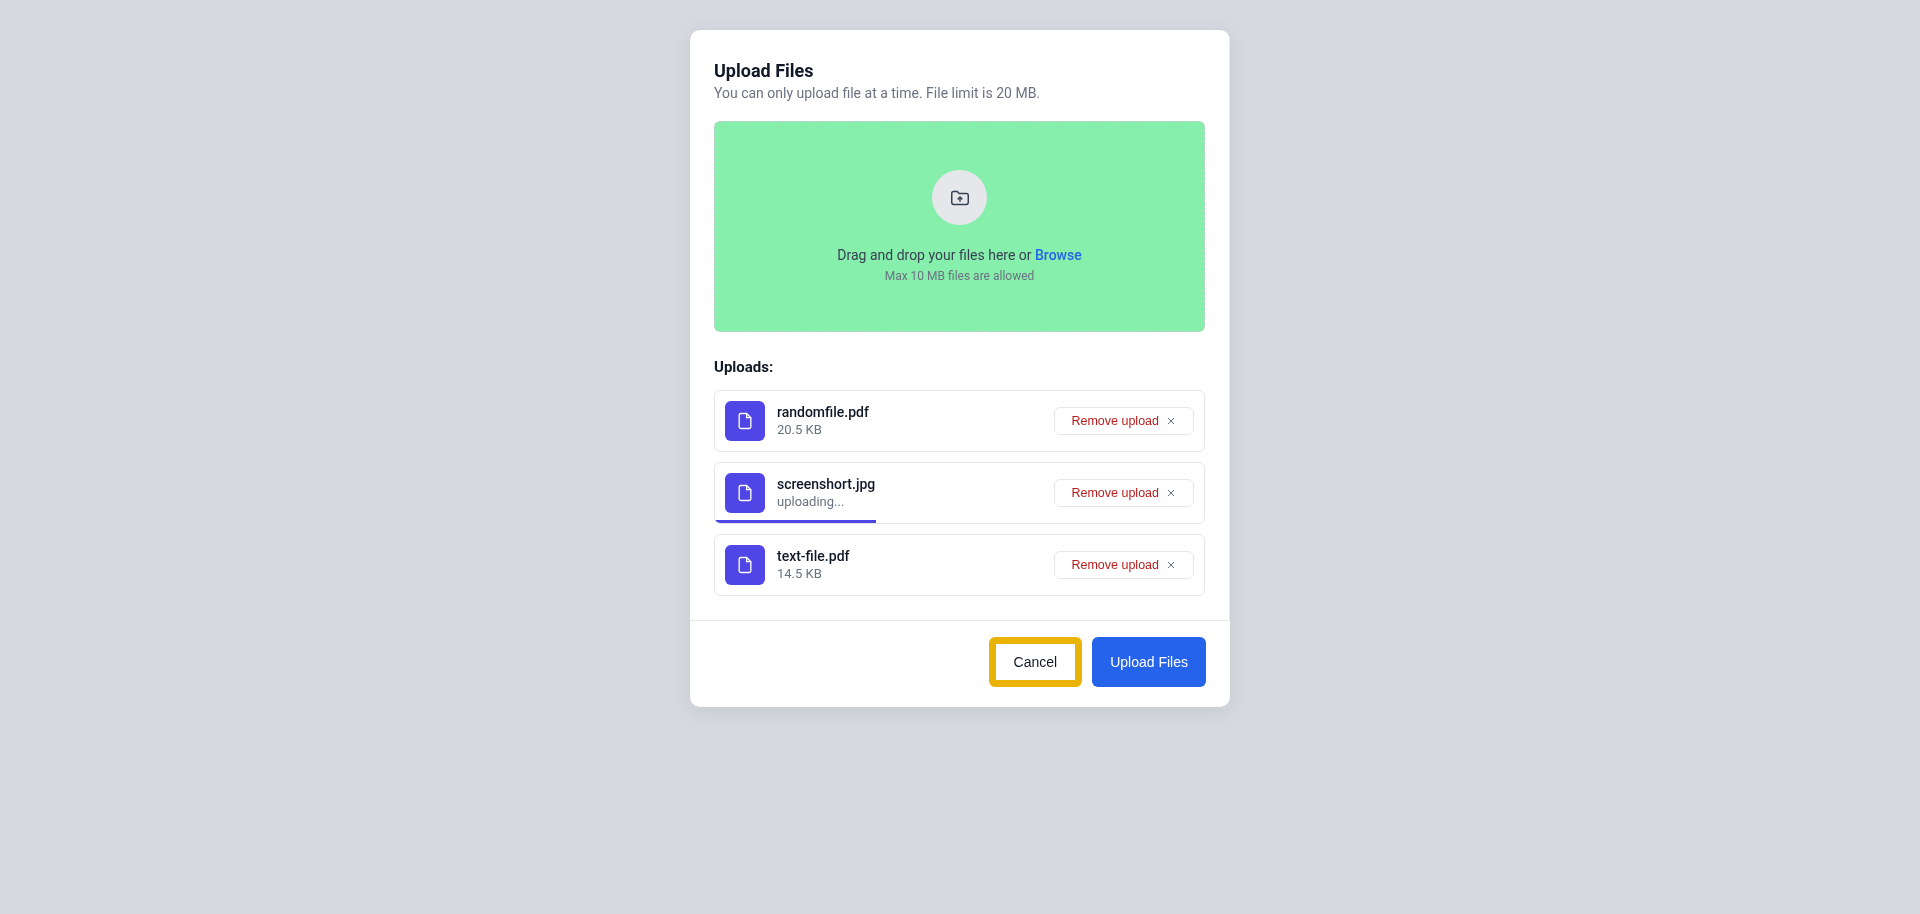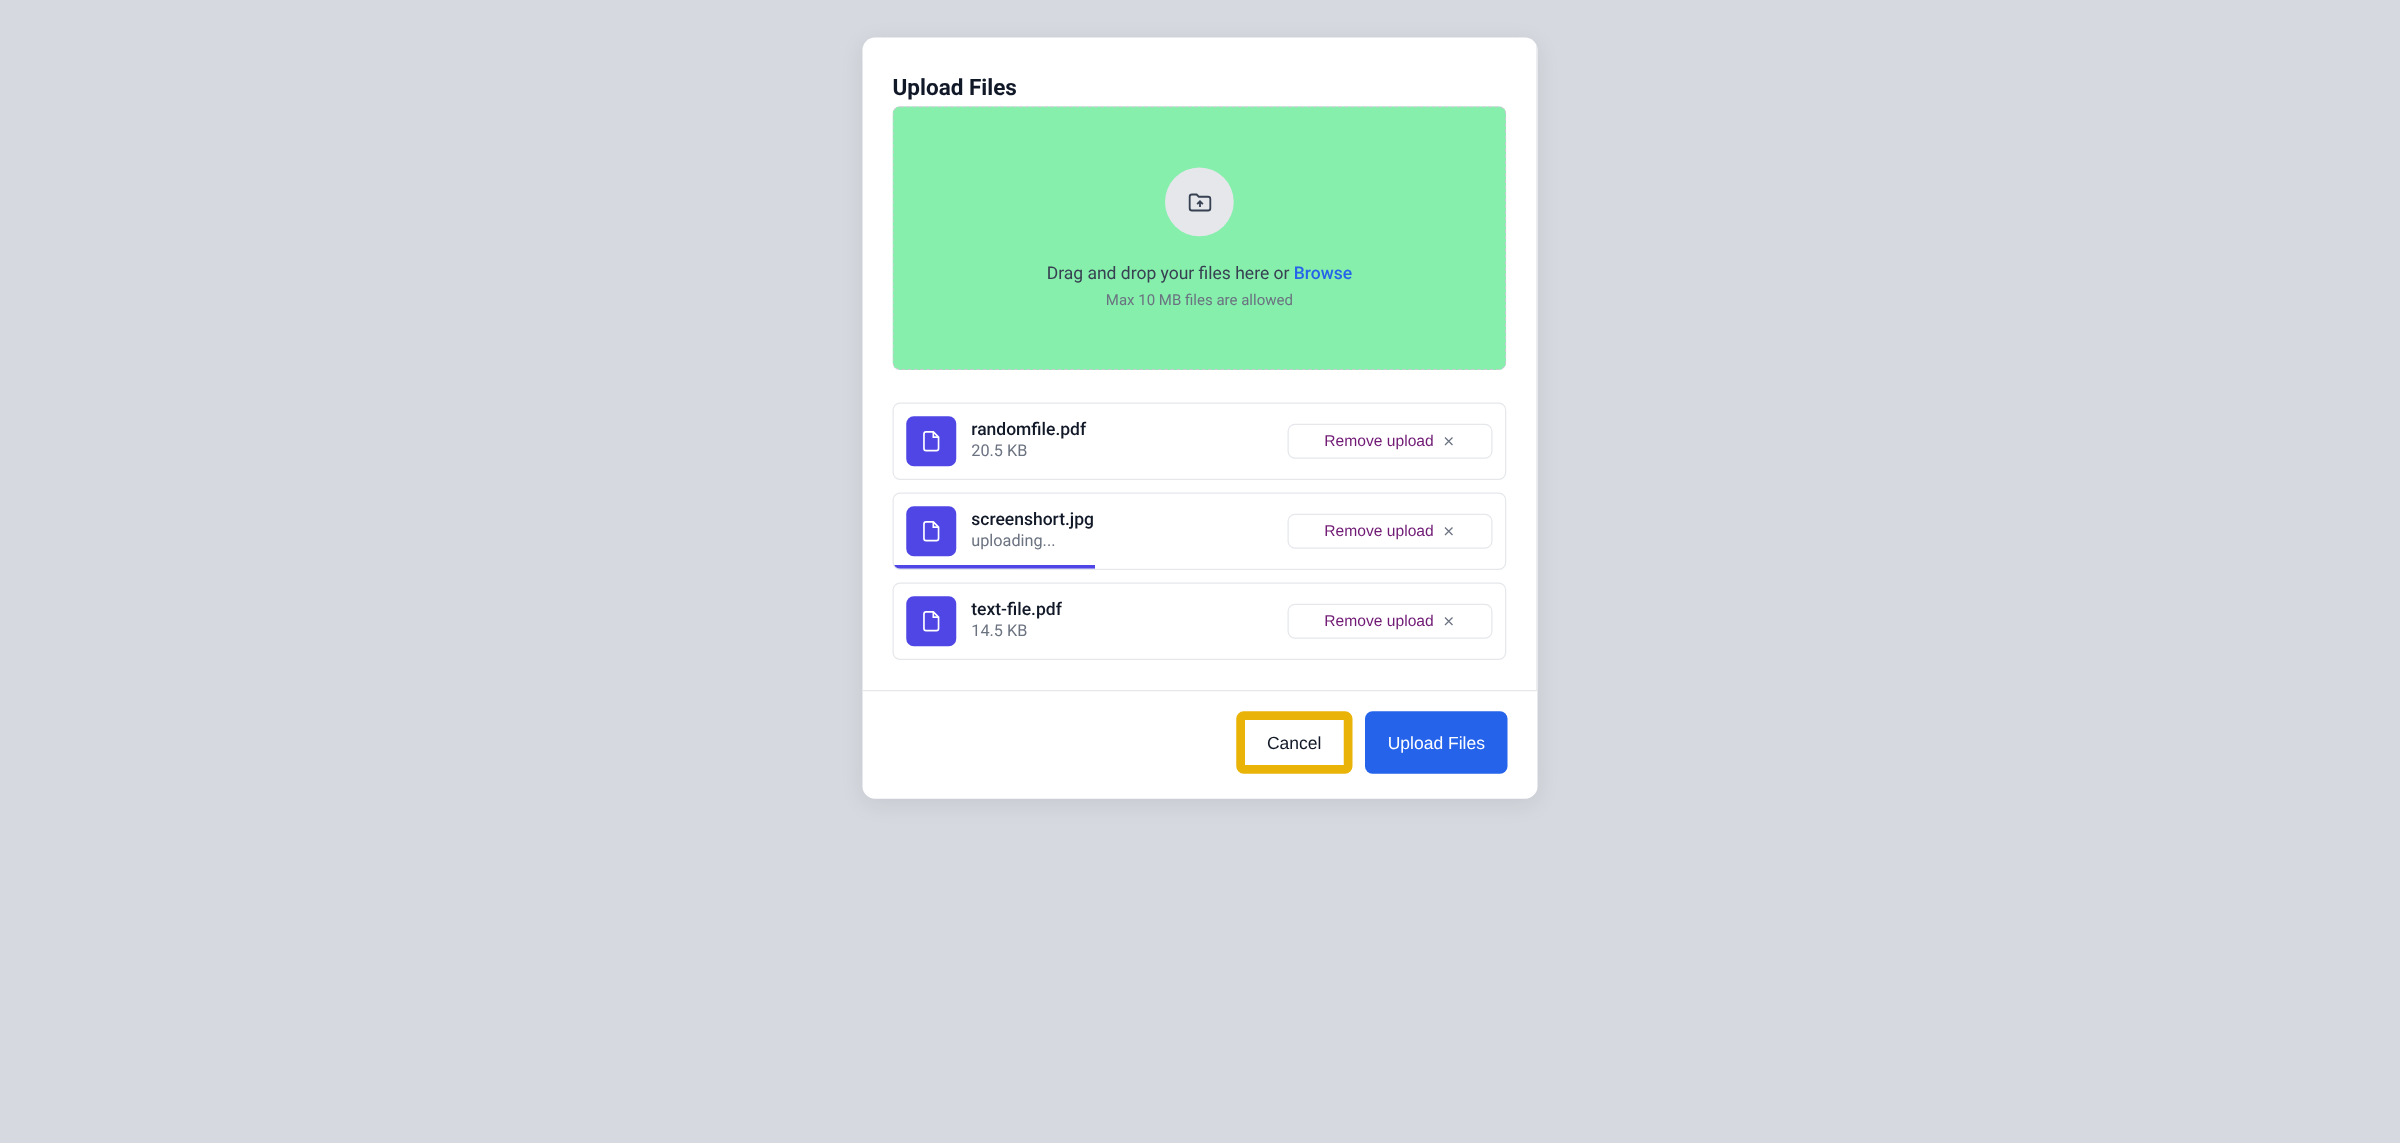--- a/index.html
+++ b/index.html
@@ -132,23 +132,23 @@
     }
     .file-meta {
       font-size: 13px;
       color: #6b7280;
       line-height: 1.3;
     }
     .remove-btn {
       border: 1px solid #e5e7eb;
       background: #fff;
       border-radius: 6px;
-      padding: 6px 28px;
+      padding: 6px 16px;
       font-size: 12.5px;
-      color: #701a75;
+      color: #b91c1c;
       display: flex;
       align-items: center;
       gap: 6px;
       cursor: pointer;
     }
     .remove-btn svg {
       width: 12px;
       height: 12px;
       stroke: #6b7280;
       stroke-width: 2;
@@ -184,35 +184,37 @@
       background: #2563eb;
       color: #fff;
     }
   </style>
 </head>
 <body>
 
 <div class="modal">
   <div class="modal-body">
     <div class="title">Upload Files</div>
+    <div class="subtitle">You can only upload file at a time. File limit is 20 MB.</div>
 
     <div class="dropzone">
       <div class="dropzone-icon-wrap">
         <svg viewBox="0 0 24 24">
           <path d="M3 7a2 2 0 0 1 2-2h4l2 2h8a2 2 0 0 1 2 2v8a2 2 0 0 1-2 2H5a2 2 0 0 1-2-2V7z"></path>
           <path d="M12 16v-5"></path>
           <path d="M9.5 13.5L12 11l2.5 2.5"></path>
         </svg>
       </div>
       <div class="dropzone-text">
         <span>Drag and drop your files here or </span><span class="browse-link">Browse</span>
       </div>
       <div class="dropzone-hint">Max 10 MB files are allowed</div>
     </div>
 
+    <div class="uploads-title">Uploads:</div>
 
     <div>
 
       <div class="upload-item">
         <div class="file-icon">
           <svg viewBox="0 0 24 24">
               <path d="M14 3H7a2 2 0 0 0-2 2v14a2 2 0 0 0 2 2h10a2 2 0 0 0 2-2V8l-5-5z"></path>
               <path d="M14 3v5h5"></path>
             </svg>
         </div>

